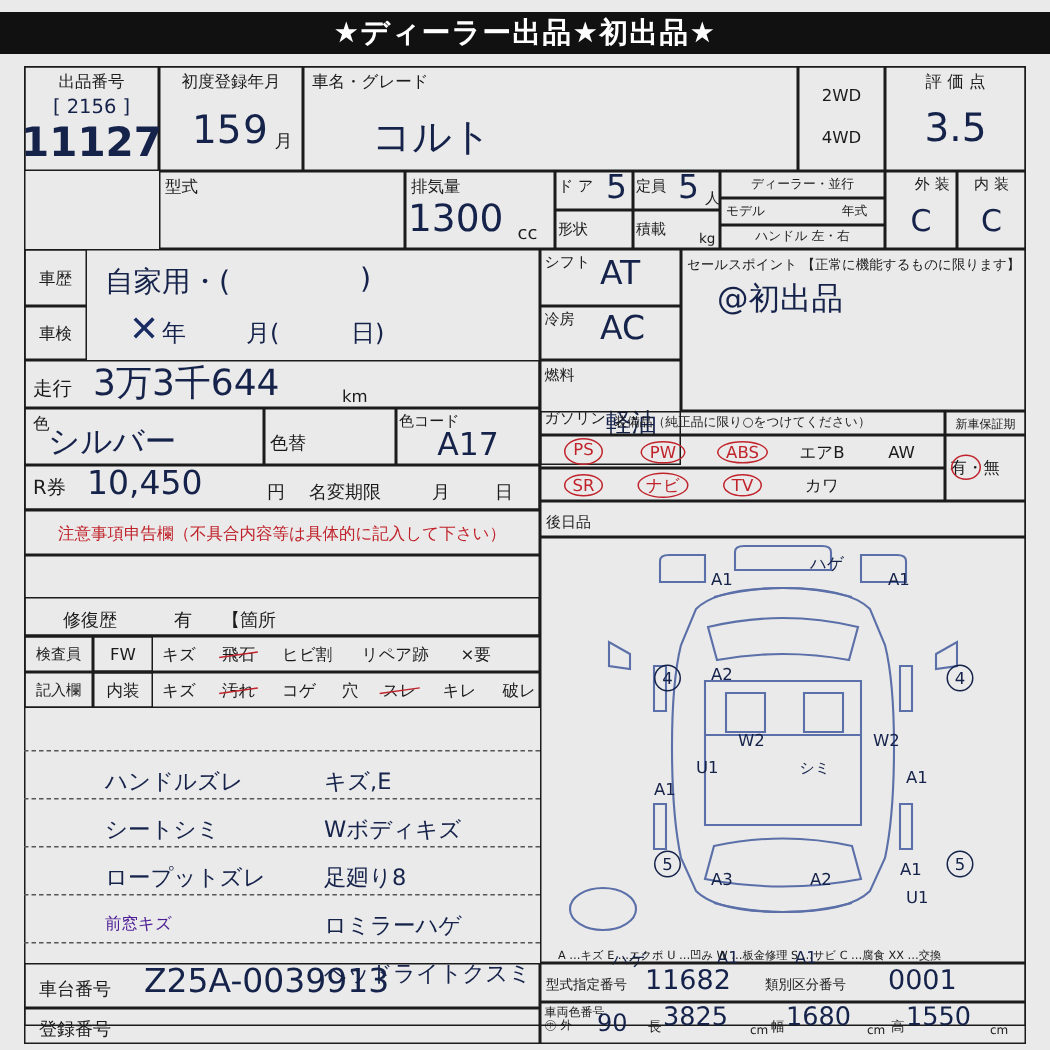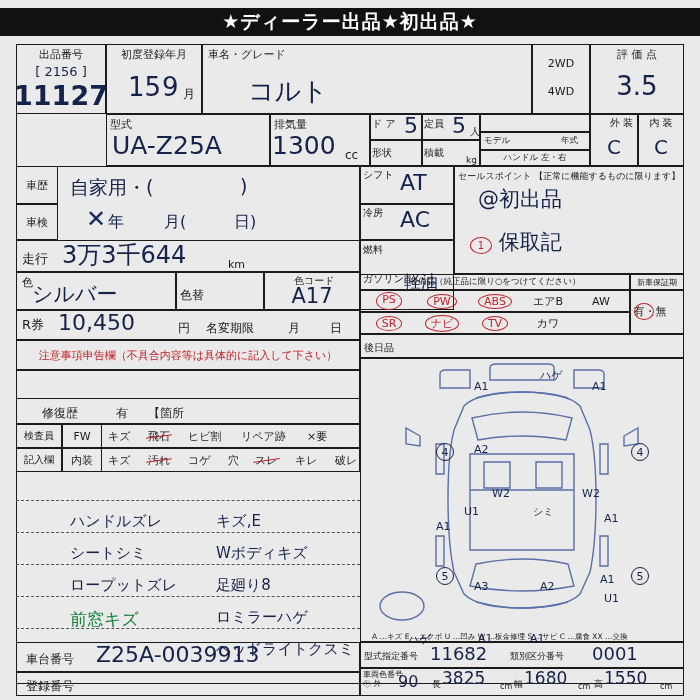--- a/index.html
+++ b/index.html
@@ -82,21 +82,20 @@
   <div class="bx" style="left:532px;top:44px;width:58px;height:70px;"></div>
   <div class="lbl ctr" style="left:532px;top:56px;width:58px;height:14px;">2WD</div>
   <div class="lbl ctr" style="left:532px;top:84px;width:58px;height:14px;">4WD</div>
 
   <div class="bx" style="left:590px;top:44px;width:94px;height:70px;"></div>
   <div class="lbl ctr" style="left:590px;top:46px;width:94px;height:16px;">評 価 点</div>
   <div class="hw ctr" style="left:590px;top:66px;width:94px;height:40px;font-size:26px;">3.5</div>
 
   <div class="bx" style="left:106px;top:114px;width:164px;height:52px;"></div>
   <div class="lbl" style="left:110px;top:117px;">型式</div>
-  <div class="hw" style="left:112px;top:131px;font-size:25px;">UA-Z25A</div>
 
   <div class="bx" style="left:270px;top:114px;width:100px;height:52px;"></div>
   <div class="lbl" style="left:274px;top:117px;">排気量</div>
   <div class="hw" style="left:272px;top:131px;font-size:25px;">1300</div>
   <div class="lbl" style="left:345px;top:148px;font-size:12px;">cc</div>
 
   <div class="bx" style="left:370px;top:114px;width:52px;height:26px;"></div>
   <div class="lbl" style="left:372px;top:117px;font-size:10px;">ド ア</div>
   <div class="hw" style="left:404px;top:113px;font-size:22px;">5</div>
 
@@ -106,20 +105,21 @@
   <div class="bx" style="left:422px;top:114px;width:58px;height:26px;"></div>
   <div class="lbl" style="left:424px;top:117px;font-size:10px;">定員</div>
   <div class="hw" style="left:452px;top:113px;font-size:22px;">5</div>
   <div class="lbl" style="left:470px;top:125px;font-size:10px;">人</div>
 
   <div class="bx" style="left:422px;top:140px;width:58px;height:26px;"></div>
   <div class="lbl" style="left:424px;top:146px;font-size:10px;">積載</div>
   <div class="lbl" style="left:466px;top:155px;font-size:9px;">kg</div>
 
   <div class="bx" style="left:480px;top:114px;width:110px;height:18px;"></div>
+  <div class="lbl ctr" style="left:480px;top:114px;width:110px;height:18px;font-size:8.5px;">ディーラー・並行</div>
 
   <div class="bx" style="left:480px;top:132px;width:110px;height:18px;"></div>
   <div class="lbl lft" style="left:484px;top:132px;width:104px;height:18px;font-size:8.5px;">モデル　　　　　　年式</div>
 
   <div class="bx" style="left:480px;top:150px;width:110px;height:16px;"></div>
   <div class="lbl ctr" style="left:480px;top:150px;width:110px;height:16px;font-size:8.5px;">ハンドル 左・右</div>
 
   <div class="bx" style="left:590px;top:114px;width:48px;height:52px;"></div>
   <div class="lbl ctr" style="left:590px;top:116px;width:48px;height:14px;font-size:10px;padding-left:15px;">外 装</div>
   <div class="hw ctr" style="left:590px;top:132px;width:48px;height:30px;font-size:20px;">C</div>
@@ -148,21 +148,21 @@
   <div class="lbl" style="left:228px;top:258px;font-size:11px;">km</div>
 
   <div class="bx" style="left:16px;top:272px;width:160px;height:38px;"></div>
   <div class="lbl" style="left:22px;top:275px;font-size:11px;">色</div>
   <div class="hw" style="left:32px;top:280px;font-size:21px;">シルバー</div>
 
   <div class="bx" style="left:176px;top:272px;width:88px;height:38px;"></div>
   <div class="lbl" style="left:180px;top:287px;font-size:12px;">色替</div>
 
   <div class="bx" style="left:264px;top:272px;width:96px;height:38px;"></div>
-  <div class="lbl" style="left:266px;top:274px;font-size:10px;margin-left:28px;">色コード</div>
+  <div class="lbl" style="left:266px;top:274px;font-size:10px;">色コード</div>
   <div class="hw ctr" style="left:264px;top:284px;width:96px;height:24px;font-size:21px;">A17</div>
 
   <div class="bx" style="left:16px;top:310px;width:344px;height:30px;"></div>
   <div class="lbl" style="left:22px;top:316px;font-size:13px;">R券</div>
   <div class="hw" style="left:58px;top:310px;font-size:22px;">10,450</div>
   <div class="lbl" style="left:178px;top:320px;font-size:12px;">円</div>
   <div class="lbl" style="left:206px;top:320px;font-size:12px;">名変期限</div>
   <div class="lbl" style="left:288px;top:320px;font-size:12px;">月</div>
   <div class="lbl" style="left:330px;top:320px;font-size:12px;">日</div>
 
@@ -175,24 +175,20 @@
   <div class="hw" style="left:400px;top:207px;font-size:22px;">AC</div>
 
   <div class="bx" style="left:360px;top:240px;width:94px;height:70px;"></div>
   <div class="lbl" style="left:363px;top:243px;font-size:10px;">燃料</div>
   <div class="lbl" style="left:363px;top:272px;font-size:10px;">ガソリン</div>
   <div class="hw" style="left:404px;top:270px;font-size:17px;">軽油</div>
 
   <div class="bx" style="left:454px;top:166px;width:230px;height:108px;"></div>
   <div class="lbl" style="left:458px;top:170px;font-size:9px;">セールスポイント 【正常に機能するものに限ります】</div>
   <div class="hw" style="left:478px;top:185px;font-size:21px;">@初出品</div>
-  <div class="hw" style="left:470px;top:228px;font-size:21px;">
-    <span class="circ">1</span>
-    <span>保取記</span>
-  </div>
 
   <div class="bx" style="left:360px;top:274px;width:270px;height:16px;"></div>
   <div class="lbl ctr" style="left:360px;top:274px;width:270px;height:16px;font-size:8.5px;">装備品（純正品に限り○をつけてください）</div>
   <div class="bx" style="left:630px;top:274px;width:54px;height:16px;"></div>
   <div class="lbl ctr" style="left:630px;top:274px;width:54px;height:16px;font-size:8px;">新車保証期</div>
 
   <div class="bx" style="left:360px;top:290px;width:270px;height:22px;"></div>
   <div class="bx" style="left:360px;top:312px;width:270px;height:22px;"></div>
   <div class="bx" style="left:630px;top:290px;width:54px;height:44px;"></div>
   <div class="lbl ctr" style="left:630px;top:300px;width:40px;height:22px;font-size:11px;">有・無</div>
@@ -298,21 +294,21 @@
     <div class="dash" style="position:absolute;left:0;top:22px;width:344px;"></div>
     <div class="dash" style="position:absolute;left:0;top:54px;width:344px;"></div>
     <div class="dash" style="position:absolute;left:0;top:86px;width:344px;"></div>
     <div class="dash" style="position:absolute;left:0;top:118px;width:344px;"></div>
     <div class="dash" style="position:absolute;left:0;top:150px;width:344px;"></div>
   </div>
   <div id="free-left">
       <div style="position: absolute; left: 70px; top: 512px; font-size: 15px; color: rgb(21, 34, 74); white-space: nowrap;">ハンドルズレ</div>
       <div style="position: absolute; left: 70px; top: 544px; font-size: 15px; color: rgb(21, 34, 74); white-space: nowrap;">シートシミ</div>
       <div style="position: absolute; left: 70px; top: 576px; font-size: 15px; color: rgb(21, 34, 74); white-space: nowrap;">ロープットズレ</div>
-      <div style="position: absolute; left: 70px; top: 608px; font-size: 17px; color: #15803d; white-space: nowrap;">前窓キズ</div>
+      <div style="position: absolute; left: 70px; top: 608px; font-size: 11px; color: #4c1d95; white-space: nowrap;">前窓キズ</div>
     </div>
   <div id="free-right">
       <div style="position: absolute; left: 216px; top: 512px; font-size: 15px; color: rgb(21, 34, 74); white-space: nowrap;">キズ,E</div>
       <div style="position: absolute; left: 216px; top: 544px; font-size: 15px; color: rgb(21, 34, 74); white-space: nowrap;">Wボディキズ</div>
       <div style="position: absolute; left: 216px; top: 576px; font-size: 15px; color: rgb(21, 34, 74); white-space: nowrap;">足廻り8</div>
       <div style="position: absolute; left: 216px; top: 608px; font-size: 15px; color: rgb(21, 34, 74); white-space: nowrap;">ロミラーハゲ</div>
       <div style="position: absolute; left: 216px; top: 640px; font-size: 15px; color: rgb(21, 34, 74); white-space: nowrap;">ヘッドライトクスミ</div>
     </div>
 
   <div class="bx" style="left:360px;top:358px;width:324px;height:284px;"></div>

